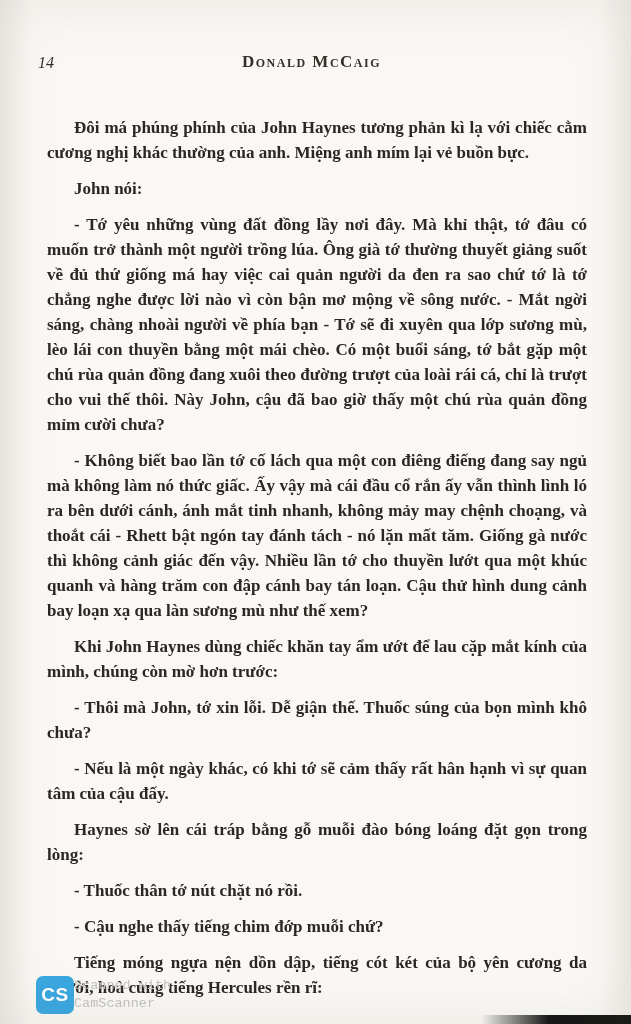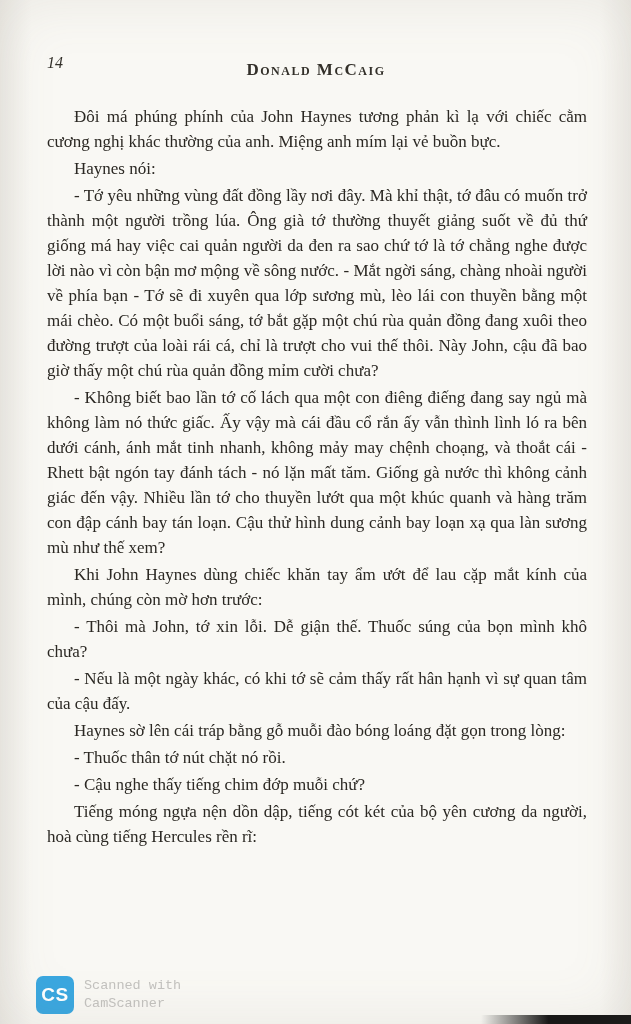--- a/index.html
+++ b/index.html
@@ -17,21 +17,21 @@
   .page::after {
     content: "";
     position: absolute;
     inset: 0;
     pointer-events: none;
     box-shadow: inset 0 0 60px rgba(120,115,100,0.12);
   }
   .running-head {
     position: absolute;
     top: 52px;
-    left: 47px;
+    left: 38px;
     right: 46px;
     height: 24px;
   }
   .page-number {
     position: absolute;
     left: 0;
     top: 2px;
     font-style: italic;
     font-size: 16px;
     color: #33302a;
@@ -39,42 +39,41 @@
   .head-title {
     position: absolute;
     left: 0;
     right: 0;
     text-align: center;
     font-variant: small-caps;
     font-weight: bold;
     letter-spacing: 1.5px;
     font-size: 17px;
     color: #33302a;
-    margin-top: 8px;
   }
   .body-text {
     position: absolute;
     top: 104px;
     left: 47px;
     width: 540px;
     font-size: 17px;
     line-height: 25px;
     text-align: justify;
   }
   .body-text p {
-    margin: 0 0 2px 0;
+    margin: 11px 0 2px 0;
     text-indent: 27px;
+    font-weight: bold;
   }
   .watermark {
     position: absolute;
     left: 36px;
     bottom: 10px;
     display: flex;
     align-items: center;
-    gap: 10px;
   }
   .cs-logo {
     width: 38px;
     height: 38px;
     border-radius: 7px;
     background: #3aa7e0;
     color: #ffffff;
     font-family: "Liberation Sans", sans-serif;
     font-weight: bold;
     font-size: 19px;
@@ -103,21 +102,21 @@
 
 <div class="page">
 
   <div class="running-head">
     <span class="page-number">14</span>
     <span class="head-title">Donald McCaig</span>
   </div>
 
   <div class="body-text">
     <p>Đôi má phúng phính của John Haynes tương phản kì lạ với chiếc cằm cương nghị khác thường của anh. Miệng anh mím lại vẻ buồn bực.</p>
-    <p>Haynes nói:</p>
+    <p>John nói:</p>
     <p>- Tớ yêu những vùng đất đồng lầy nơi đây. Mà khỉ thật, tớ đâu có muốn trở thành một người trồng lúa. Ông già tớ thường thuyết giảng suốt về đủ thứ giống má hay việc cai quản người da đen ra sao chứ tớ là tớ chẳng nghe được lời nào vì còn bận mơ mộng về sông nước. - Mắt ngời sáng, chàng nhoài người về phía bạn - Tớ sẽ đi xuyên qua lớp sương mù, lèo lái con thuyền bằng một mái chèo. Có một buổi sáng, tớ bắt gặp một chú rùa quản đồng đang xuôi theo đường trượt của loài rái cá, chỉ là trượt cho vui thế thôi. Này John, cậu đã bao giờ thấy một chú rùa quản đồng mỉm cười chưa?</p>
     <p>- Không biết bao lần tớ cố lách qua một con điêng điếng đang say ngủ mà không làm nó thức giấc. Ấy vậy mà cái đầu cổ rắn ấy vẫn thình lình ló ra bên dưới cánh, ánh mắt tinh nhanh, không mảy may chệnh choạng, và thoắt cái - Rhett bật ngón tay đánh tách - nó lặn mất tăm. Giống gà nước thì không cảnh giác đến vậy. Nhiều lần tớ cho thuyền lướt qua một khúc quanh và hàng trăm con đập cánh bay tán loạn. Cậu thử hình dung cảnh bay loạn xạ qua làn sương mù như thế xem?</p>
     <p>Khi John Haynes dùng chiếc khăn tay ẩm ướt để lau cặp mắt kính của mình, chúng còn mờ hơn trước:</p>
     <p>- Thôi mà John, tớ xin lỗi. Dễ giận thế. Thuốc súng của bọn mình khô chưa?</p>
     <p>- Nếu là một ngày khác, có khi tớ sẽ cảm thấy rất hân hạnh vì sự quan tâm của cậu đấy.</p>
     <p>Haynes sờ lên cái tráp bằng gỗ muỗi đào bóng loáng đặt gọn trong lòng:</p>
     <p>- Thuốc thân tớ nút chặt nó rồi.</p>
     <p>- Cậu nghe thấy tiếng chim đớp muỗi chứ?</p>
     <p>Tiếng móng ngựa nện dồn dập, tiếng cót két của bộ yên cương da người, hoà cùng tiếng Hercules rền rĩ:</p>
   </div>

